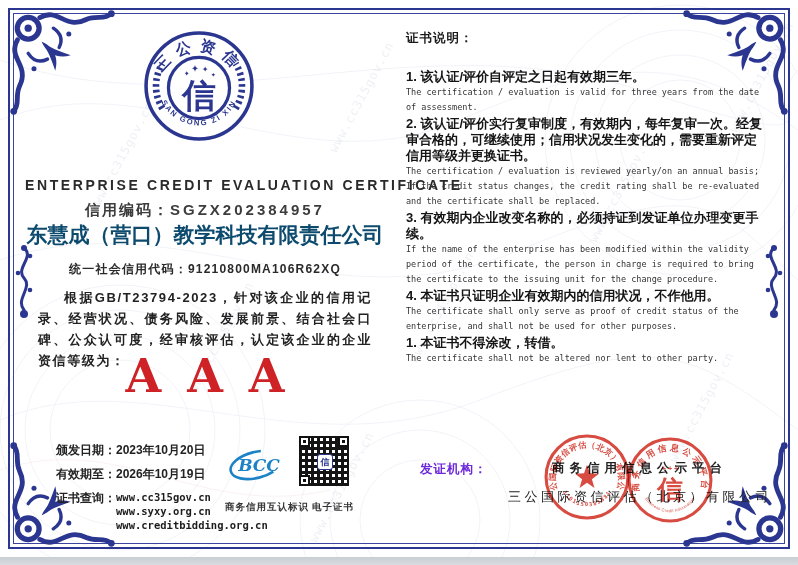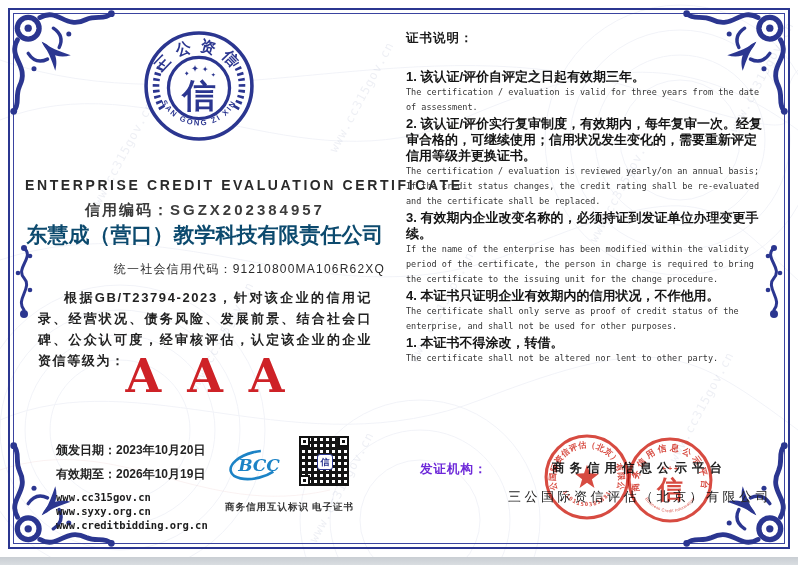--- a/index.html
+++ b/index.html
@@ -19,21 +19,21 @@
   
   #guilloche{position:absolute;inset:0;}
   .wm{position:absolute;color:#97a0c0;opacity:.16;font-size:12px;letter-spacing:1px;transform:rotate(-62deg);white-space:nowrap;font-family:"DejaVu Sans Mono",monospace;}
   
   #logo{position:absolute;left:143px;top:30px;width:112px;height:112px;}
   .title{position:absolute;left:25px;top:141px;width:360px;text-align:center;font-family:"DejaVu Serif",serif;font-weight:bold;font-size:27px;color:#1c1c1c;letter-spacing:12px;padding-left:12px;box-sizing:border-box;white-space:nowrap;}
   .subtitle{position:absolute;left:25px;top:177px;width:360px;text-align:center;font-size:14px;font-weight:bold;color:#2a2a2a;letter-spacing:2.6px;white-space:nowrap;}
   .credit-line{position:absolute;left:25px;top:201px;width:360px;text-align:center;font-size:15px;font-weight:bold;color:#3c3c3c;letter-spacing:2px;white-space:nowrap;}
   .credit-line .val{letter-spacing:3px;}
   .company{position:absolute;left:15px;top:221px;width:380px;text-align:center;font-size:21px;font-weight:bold;color:#0c4a6e;white-space:nowrap;}
-  .uscc{position:absolute;left:25px;top:261px;width:360px;text-align:right;font-size:12px;font-weight:normal;color:#2a2a2a;letter-spacing:1.2px;white-space:nowrap;}
+  .uscc{position:absolute;left:25px;top:261px;width:360px;text-align:center;font-size:12px;font-weight:bold;color:#2a2a2a;letter-spacing:1.2px;white-space:nowrap;}
   .statement{position:absolute;left:38px;top:287px;width:334px;font-size:13px;font-weight:600;color:#222;line-height:21px;letter-spacing:1.6px;text-align:justify;text-indent:2em;}
   .rating{position:absolute;left:25px;top:349px;width:360px;text-align:center;font-family:"DejaVu Serif",serif;font-weight:bold;font-size:46px;color:#ce2227;letter-spacing:26px;padding-left:26px;box-sizing:border-box;white-space:nowrap;}
   .fields{position:absolute;left:56px;top:442px;width:200px;font-size:12px;color:#222;}
   .f-row{margin-bottom:7px;display:flex;}
   .f-label{font-weight:bold;white-space:nowrap;}
   .f-val{font-weight:600;white-space:nowrap;}
   .url-list{display:flex;flex-direction:column;}
   .url{font-family:"DejaVu Sans Mono",monospace;font-size:10.5px;font-weight:bold;line-height:14px;color:#1d1d1d;}
   #bcc{position:absolute;left:228px;top:446px;width:62px;height:38px;}
   .bcc-label{position:absolute;left:212px;top:501px;width:110px;text-align:center;font-size:9.5px;font-weight:bold;color:#333;letter-spacing:1px;white-space:nowrap;}
@@ -178,20 +178,21 @@
   <div class="fields">
     <div class="f-row">
       <span class="f-label">颁发日期：</span>
       <span class="f-val">2023年10月20日</span>
     </div>
     <div class="f-row">
       <span class="f-label">有效期至：</span>
       <span class="f-val">2026年10月19日</span>
     </div>
     <div class="f-row">
+      <span class="f-label">证书查询：</span>
       <span class="url-list">
         <span class="url">www.cc315gov.cn</span>
         <span class="url">www.syxy.org.cn</span>
         <span class="url">www.creditbidding.org.cn</span>
       </span>
     </div>
   </div>
 
   <svg id="bcc" viewBox="0 0 62 38">
     <ellipse cx="28" cy="19" rx="26" ry="13" fill="none" stroke="#1c83c6" stroke-width="2.6" stroke-dasharray="86 40" stroke-dashoffset="-16" transform="rotate(-14 28 19)"></ellipse>

